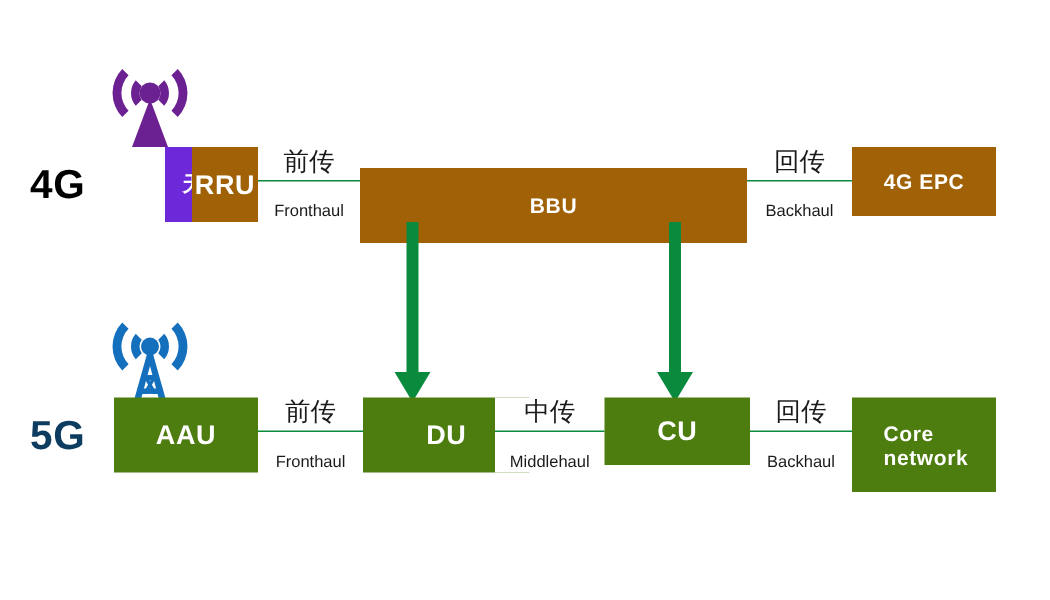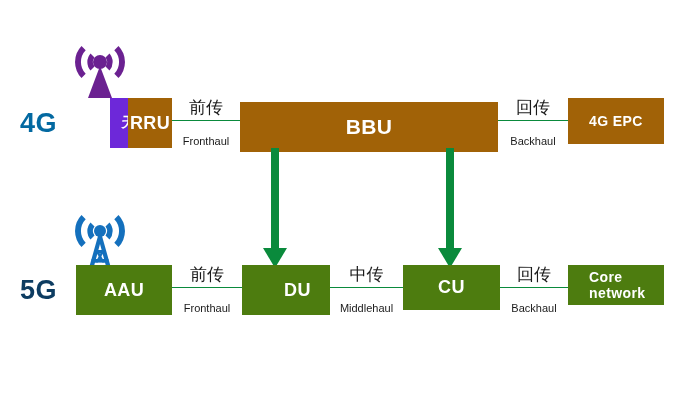--- a/index.html
+++ b/index.html
@@ -20,21 +20,21 @@
 
   
   .gen-label {
     position: absolute;
     font-size: 27px;
     font-weight: bold;
     letter-spacing: 0.5px;
     line-height: 1;
     user-select: none;
   }
-  .gen-4g { left: 20px; top: 110px; color: #0369a1; }
+  .gen-4g { left: 20px; top: 110px; color: #000000; }
   .gen-5g { left: 20px; top: 277px; color: #0d3c61; text-align: center; }
 
   
   .node {
     position: absolute;
     display: flex;
     align-items: center;
     justify-content: center;
     color: #ffffff;
     font-weight: bold;
@@ -123,21 +123,21 @@
   <div class="node purple-lite" style="left:76px; top:98px; width:52px; height:50px; font-size:14px;">天线</div>
 
   <div class="node purple" style="left:128px; top:98px; width:44px; height:50px; font-size:18px;">RRU</div>
 
   <div class="link" style="left:172px; top:98px; width:68px; height:50px;">
     <span class="cn">前传</span>
     <span class="rule"></span>
     <span class="en">Fronthaul</span>
   </div>
 
-  <div class="node purple" style="left:240px; top:102px; width:258px; height:50px; font-size:21px;">BBU</div>
+  <div class="node purple" style="left:240px; top:112px; width:258px; height:50px; font-size:14px;">BBU</div>
 
   <div class="link" style="left:498px; top:98px; width:70px; height:50px;">
     <span class="cn">回传</span>
     <span class="rule"></span>
     <span class="en">Backhaul</span>
   </div>
 
   <div class="node purple" style="left:568px; top:98px; width:96px; height:46px; font-size:14px;">4G EPC</div>
 
   <div class="arrow" style="left:263px; top:148px; height:120px;">
@@ -185,15 +185,15 @@
   </div>
 
   <div class="node navy" style="left:403px; top:265px; width:97px; height:45px; font-size:18px;">CU</div>
 
   <div class="link" style="left:500px; top:265px; width:68px; height:50px;">
     <span class="cn">回传</span>
     <span class="rule"></span>
     <span class="en">Backhaul</span>
   </div>
 
-  <div class="node navy" style="left:568px; top:265px; width:96px; height:40px; font-size:14px;padding-left:21px;">Core network</div>
+  <div class="node navy" style="left:568px; top:265px; width:96px; height:63px; font-size:14px;padding-left:21px;">Core network</div>
 
 </div>
 
 </body></html>

